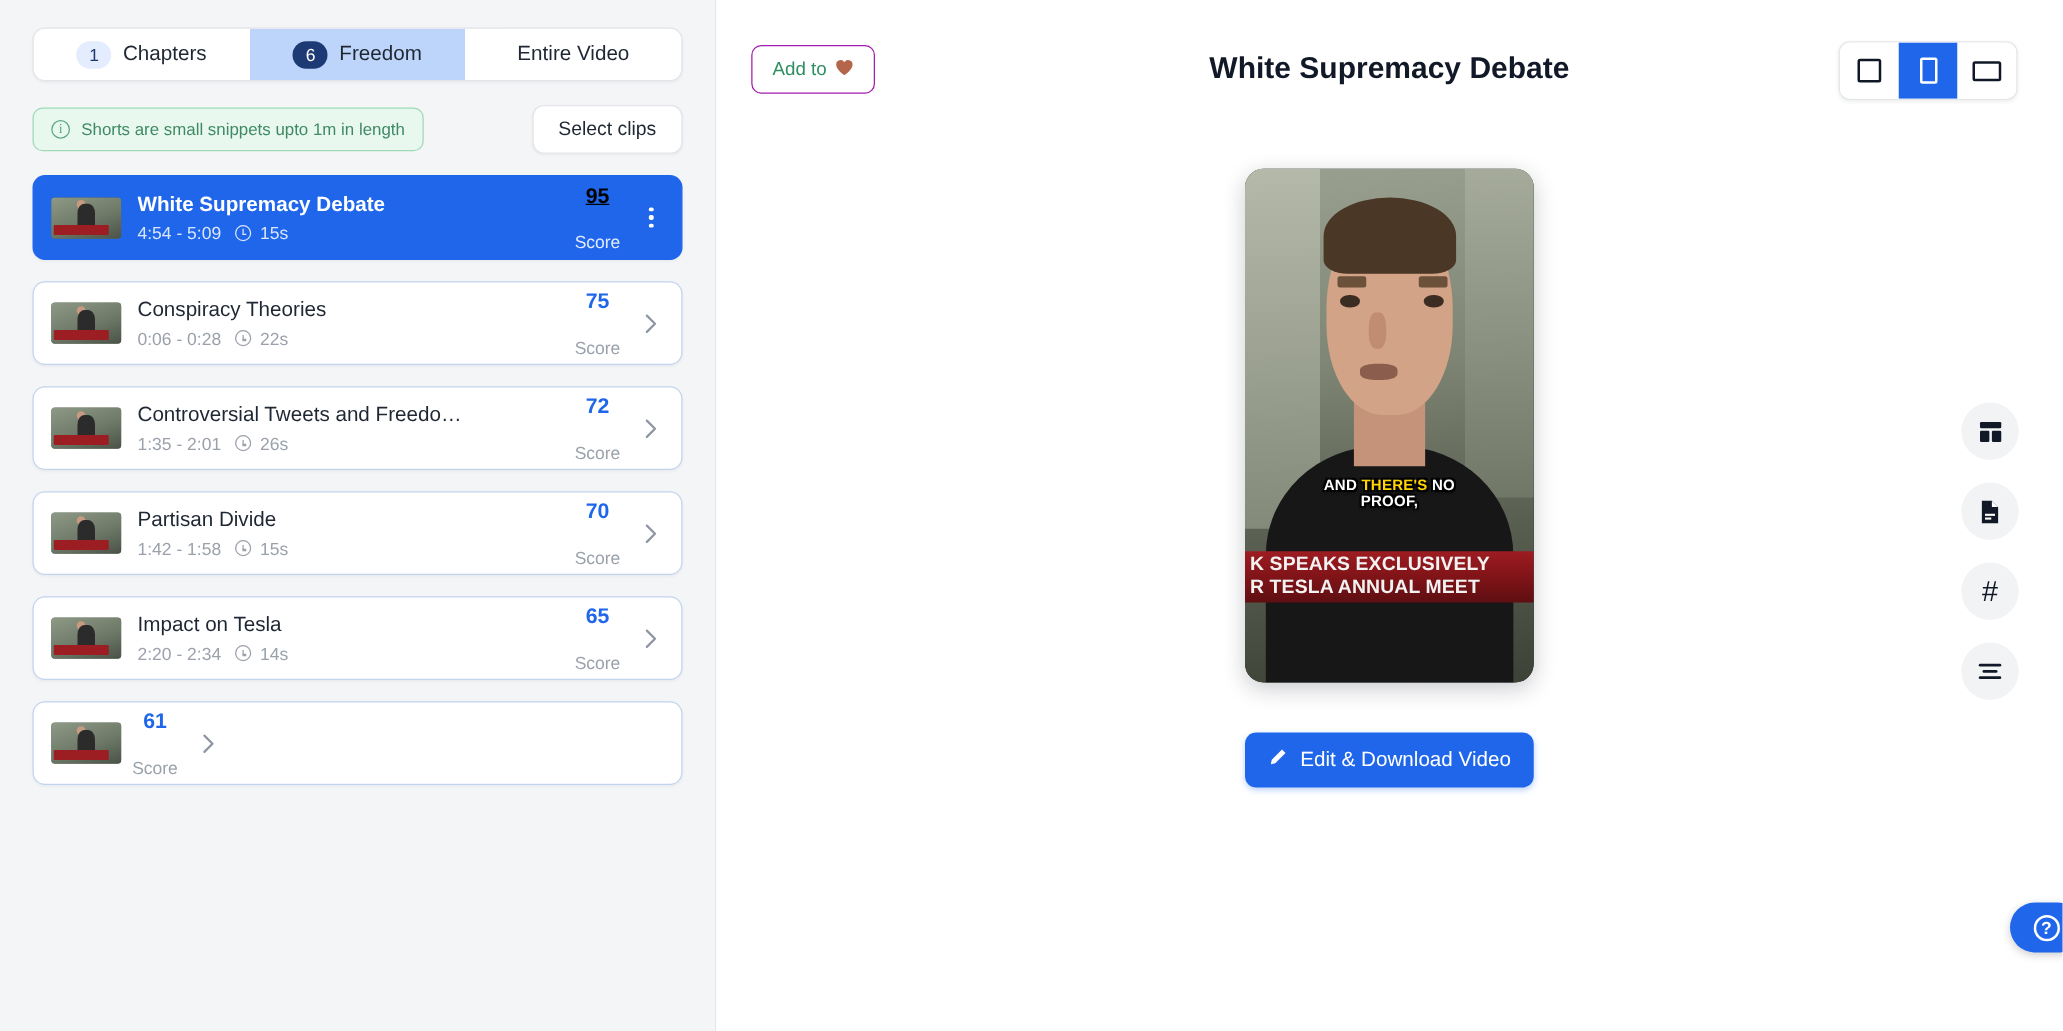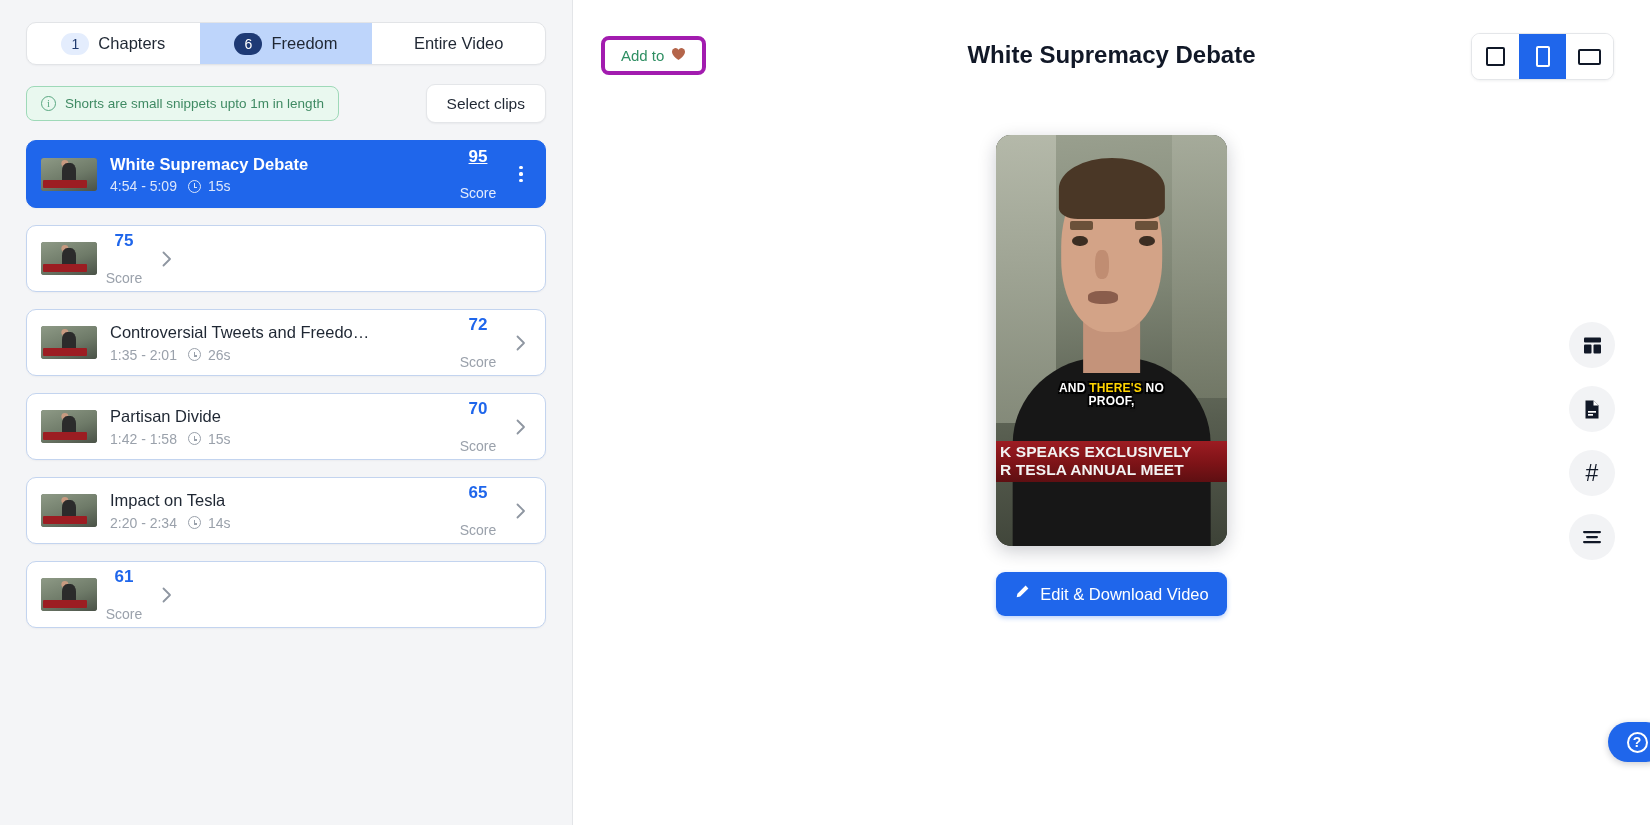--- a/index.html
+++ b/index.html
@@ -165,21 +165,21 @@
     position: relative;
     display: inline-block;
     margin-left: 4px;
     flex: 0 0 13px;
   }
   .clock::before { content:""; position:absolute; left:5px; top:2.5px; width:1.2px; height:4.4px; background: currentColor; }
   .clock::after { content:""; position:absolute; left:5px; top:6px; width:3.4px; height:1.2px; background: currentColor; }
 
   .score-box { text-align: center; width: 54px; flex: 0 0 54px; }
   .score-val { font-size: 17px; font-weight: bold; color: #1f66eb; line-height: 1.15; }
-  .clip.selected .score-val { color: #ffffff; text-decoration: underline; }
+  .clip.selected .score-val { color: #000000; text-decoration: underline; }
   .score-lbl { font-size: 14px; color: #9aa1ab; margin-top: 19px; }
   .clip.selected .score-lbl { color: #e3ecfd; }
 
   .kebab { width: 20px; flex: 0 0 20px; display: flex; flex-direction: column; align-items: center; gap: 3px; cursor: pointer; margin-left: 6px; }
   .kebab i { width: 3.2px; height: 3.2px; background: #ffffff; border-radius: 50%; display: block; }
   .chev { width: 20px; flex: 0 0 20px; display: flex; align-items: center; justify-content: center; margin-left: 6px; cursor: pointer; }
   .chev svg { display: block; }
 
   
   .right-panel {
@@ -191,21 +191,21 @@
   }
   .right-header {
     display: flex;
     align-items: center;
     height: 110px;
     padding: 0 36px 0 28px;
     position: relative;
   }
   .add-fav {
     background: #ffffff;
-    border: 4px solid #a21caf;
+    border: 1px solid #a21caf;
     border-radius: 8px;
     color: #2f8f63;
     font-size: 15px;
     font-family: inherit;
     padding: 0 16px;
     height: 39px;
     display: inline-flex;
     align-items: center;
     gap: 7px;
     cursor: pointer;
@@ -302,21 +302,21 @@
     font-weight: bold;
     color: #f2f2f2;
     line-height: 1.14;
     white-space: nowrap;
     overflow: hidden;
     padding-left: 4px;
     letter-spacing: .1px;
   }
 
   .edit-btn {
-    margin-top: 26px;
+    margin-top: 40px;
     background: #1f66eb;
     border: none;
     border-radius: 9px;
     color: #ffffff;
     font-size: 16.5px;
     font-family: inherit;
     height: 44px;
     width: 231px;
     display: inline-flex;
     align-items: center;
@@ -425,20 +425,28 @@
             <i></i>
           </div>
       </div>
 
       <div class="clip">
         <div class="thumb">
           <div class="sky"></div>
             <div class="head"></div>
             <div class="person"></div>
             <div class="chyron"></div>
+        </div>
+        <div class="clip-info">
+          <div class="clip-title">Conspiracy Theories</div>
+          <div class="clip-meta">
+            <span>0:06 - 0:28</span>
+            <span class="clock"></span>
+            <span>22s</span>
+          </div>
         </div>
         <div class="score-box">
           <div class="score-val">75</div>
           <div class="score-lbl">Score</div>
         </div>
         <div class="chev">
           <svg width="10" height="16" viewBox="0 0 10 16">
               <path d="M1.5 1.5L8 8l-6.5 6.5" stroke="#8e96a1" stroke-width="1.8" fill="none" stroke-linecap="round" stroke-linejoin="round"></path>
             </svg>
         </div>

